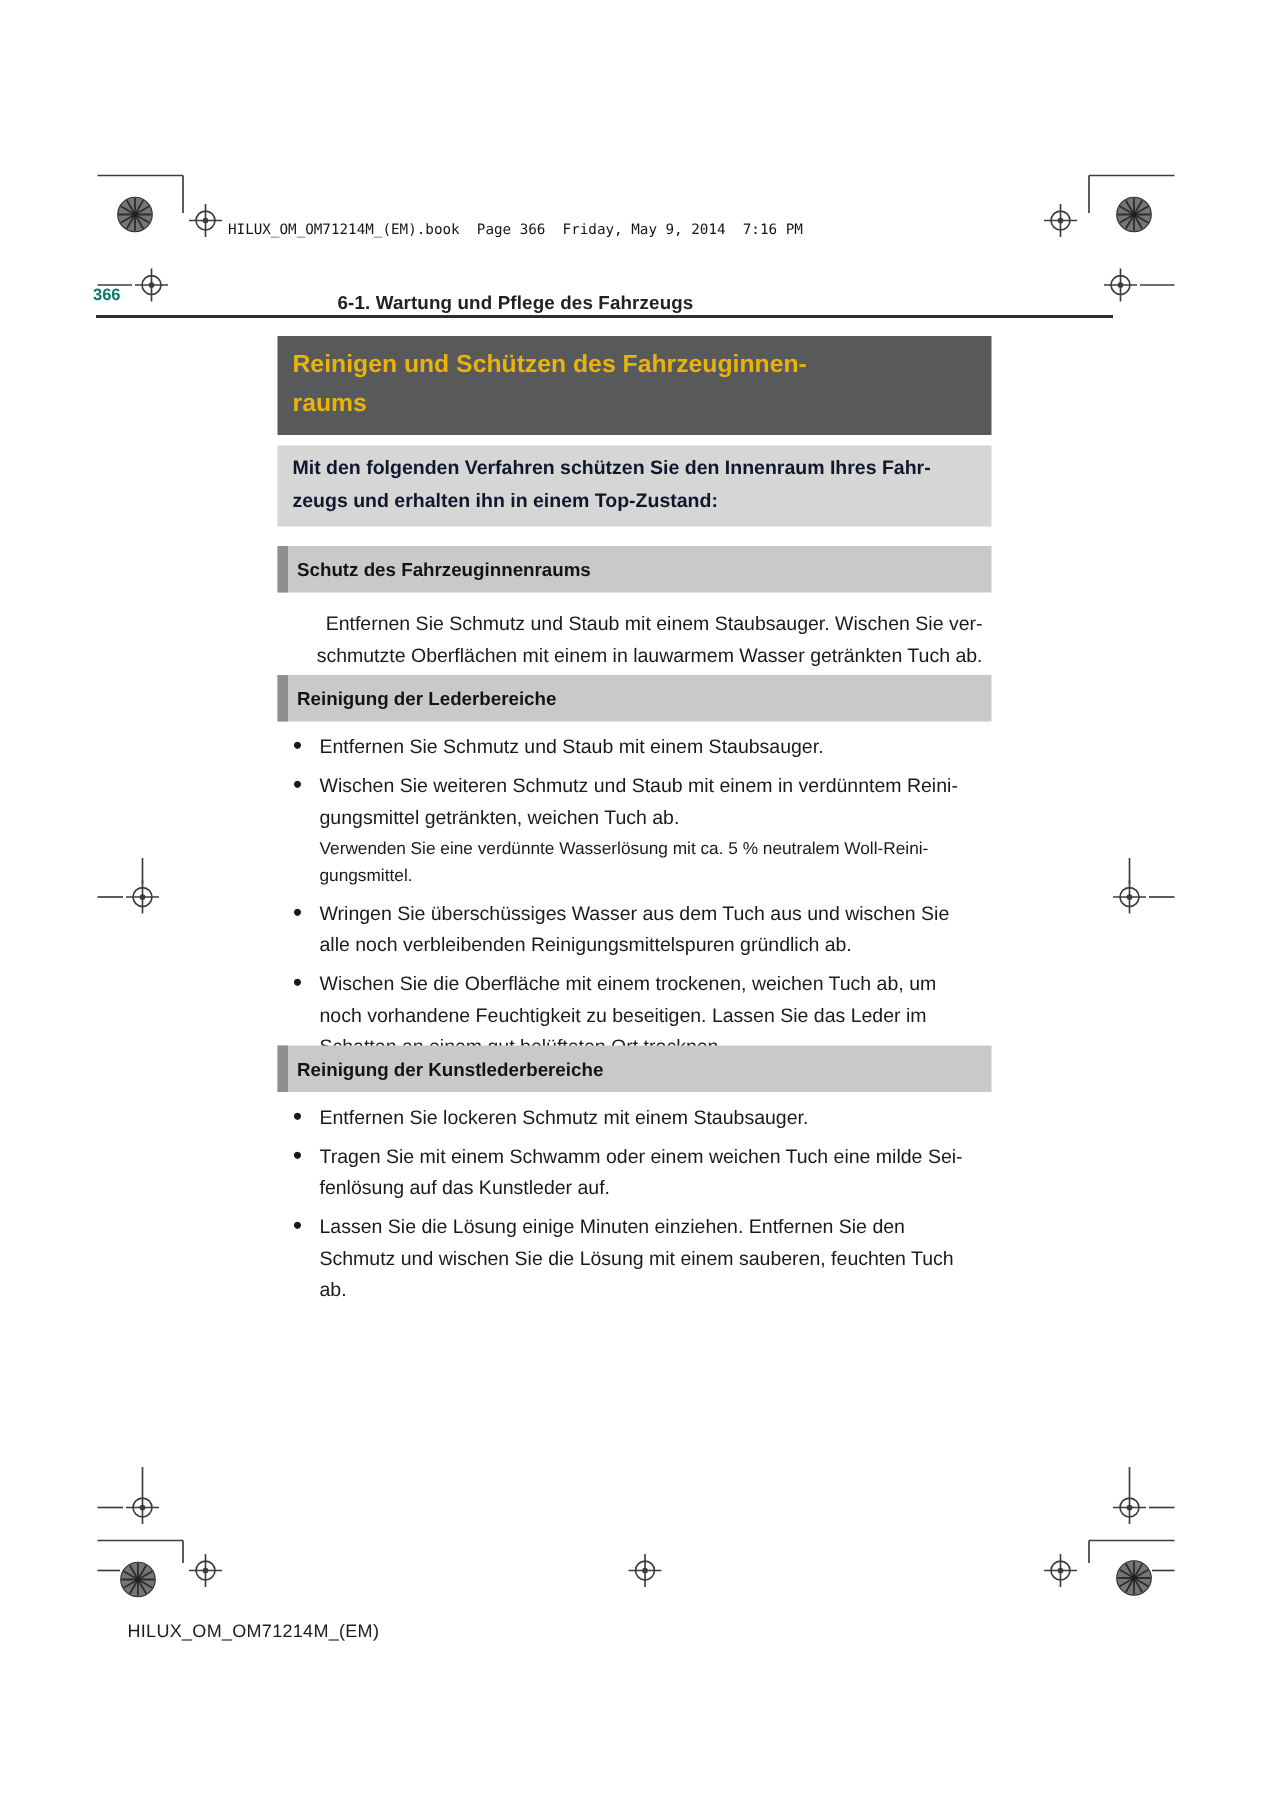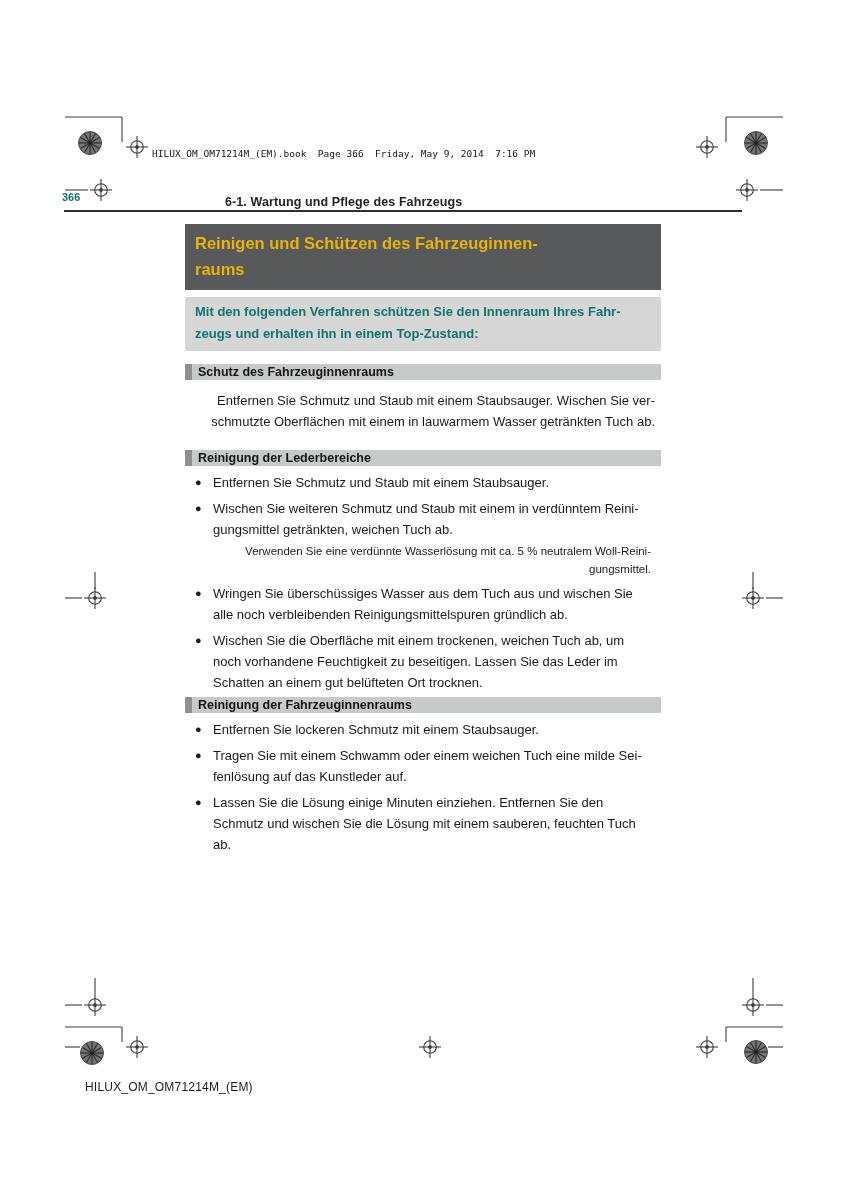--- a/index.html
+++ b/index.html
@@ -34,47 +34,47 @@
 
   .title-banner {
     position:absolute; left:185px; top:224px; width:476px;
     background:var(--title-banner-bg,#58595b);
     color:#eab308; font-weight:bold; font-size:16.5px; line-height:26px;
     padding:6px 10px 8px 10px; white-space:pre-line;
   }
   .intro {
     position:absolute; left:185px; top:297px; width:476px;
     background:var(--intro-bg,#d6d6d6);
-    font-weight:bold; font-size:13px; line-height:22px; color:#0f766e;
+    font-weight:bold; font-size:13px; line-height:22px; color:#0f172a;
     padding:4px 10px 6px 10px; white-space:pre-line;
   }
 
   .section { position:absolute; left:185px; width:476px; }
   #sec1 { top:364px; }
   #sec2 { top:450px; }
   #sec3 { top:697px; }
 
   .section-bar {
     background:var(--section-bar-bg,#c8c9ca);
     border-left:7px solid var(--section-bar-accent,#8e8f91);
-    height:16px; display:flex; align-items:center; padding-left:6px;
+    height:31px; display:flex; align-items:center; padding-left:6px;
   }
   .section-bar span { font-size:12.5px; font-weight:bold; color:#141414; }
 
   .section-body {
     margin:10px 0 0 10px; width:460px;
     font-size:13px; line-height:21px; white-space:pre-line;text-align:right;
   }
 
   .bullets { margin-top:6px; padding-left:10px; }
   .bullet { display:flex; margin-bottom:5px; }
   .bullet-dot { width:18px; flex:none; font-size:11px; line-height:21px; color:#1a1a1a; }
   .bullet-body { width:438px; }
   .bullet-text { font-size:13px; line-height:21px; white-space:pre-line; }
-  .bullet-note { font-size:11.5px; line-height:18px; margin-top:2px; white-space:pre-line;text-align:right; }
+  .bullet-note { font-size:11.5px; line-height:18px; margin-top:2px; white-space:pre-line; }
 
   .footer {
     position:absolute; left:85px; top:1080px;
     font-size:12px; font-weight:500; letter-spacing:0.2px; color:#1b1b1b;
   }
 </style>
 </head>
 <body>
 
 <div class="page">
@@ -201,21 +201,21 @@
           <div class="bullet-text">Wischen Sie die Oberfläche mit einem trockenen, weichen Tuch ab, um
 noch vorhandene Feuchtigkeit zu beseitigen. Lassen Sie das Leder im
 Schatten an einem gut belüfteten Ort trocknen.</div>
         </div>
       </div>
     </div>
   </section>
 
   <section class="section" id="sec3">
     <div class="section-bar">
-      <span>Reinigung der Fahrzeuginnenraums</span>
+      <span>Reinigung der Kunstlederbereiche</span>
     </div>
     <div class="bullets">
       <div class="bullet">
         <span class="bullet-dot">●</span>
         <div class="bullet-body">
           <div class="bullet-text">Entfernen Sie lockeren Schmutz mit einem Staubsauger.</div>
         </div>
       </div>
       <div class="bullet">
         <span class="bullet-dot">●</span>

